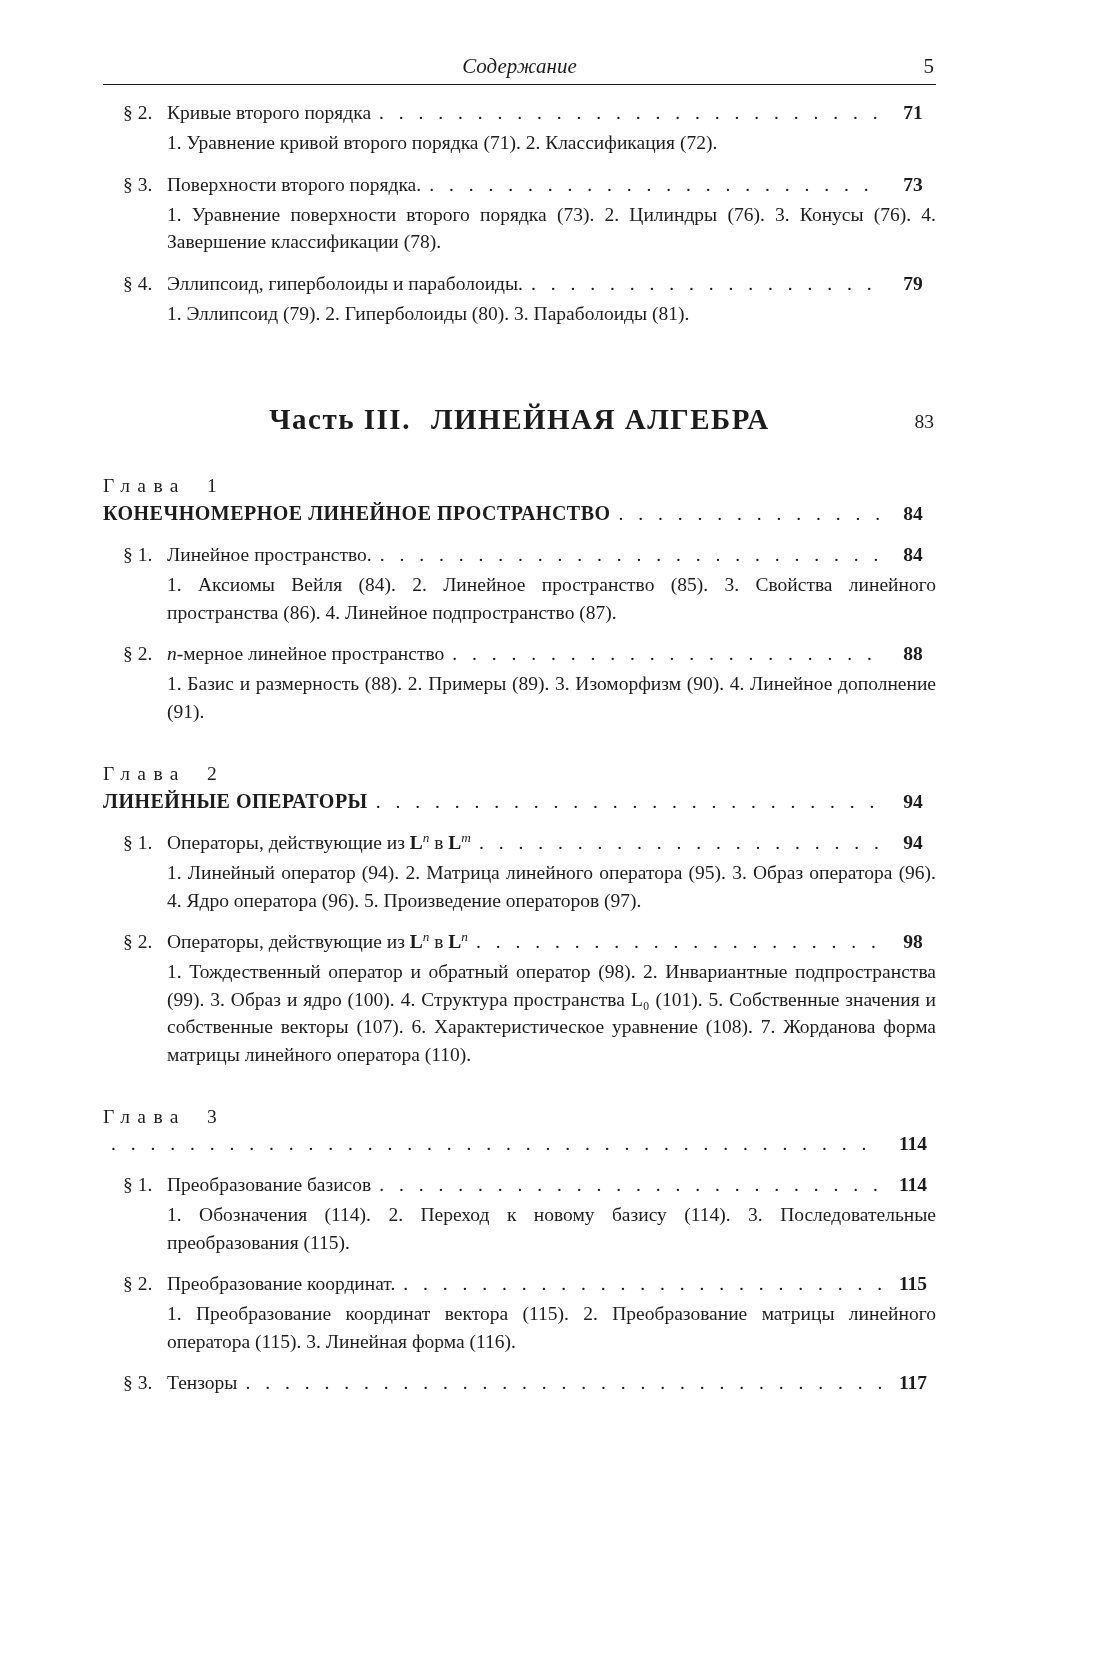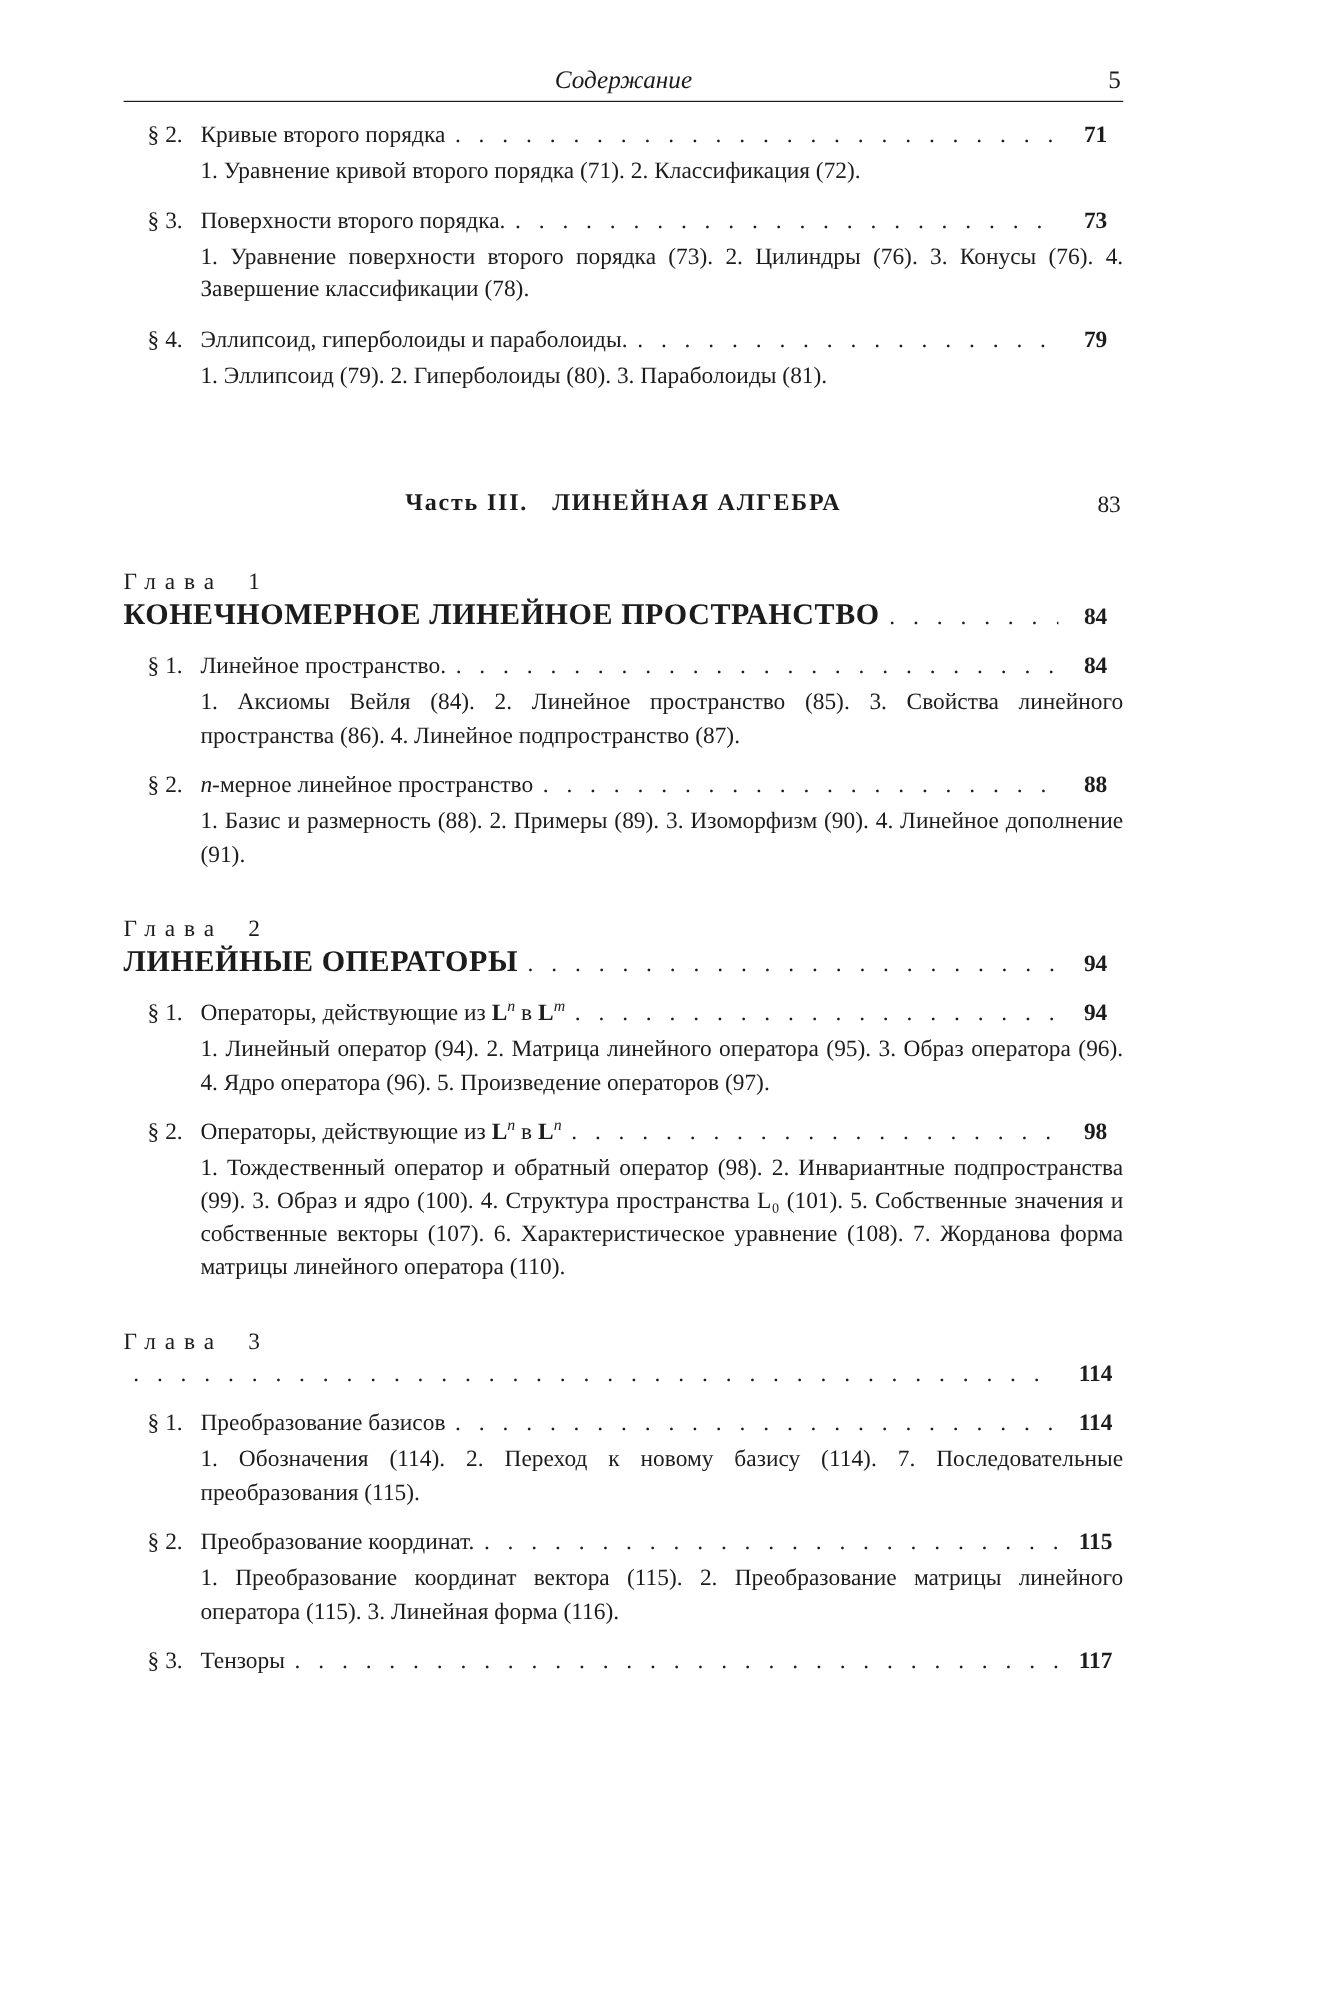--- a/index.html
+++ b/index.html
@@ -92,21 +92,21 @@
 
   
   .part {
     position: relative;
     margin-top: 74px;
     margin-bottom: 16px;
   }
   .part-title {
     text-align: center;
     font-weight: bold;
-    font-size: 20px;
+    font-size: 29px;
     line-height: 36px;
     letter-spacing: 1.5px;
   }
   .part-prefix { margin-right: 20px; }
   .part-page {
     position: absolute;
     right: 2px;
     bottom: 4px;
     font-size: 19.5px;
     font-weight: normal;
@@ -117,21 +117,21 @@
   
   .chapter-label {
     margin-top: 38px;
     font-size: 19.5px;
     letter-spacing: 0.38em;
     word-spacing: 0.45em;
   }
   .chapter-line { margin-top: 3px; }
   .chapter-title {
     font-weight: bold;
-    font-size: 25px;
+    font-size: 20px;
     letter-spacing: 0.5px;
     white-space: nowrap;
   }
 
   .it { font-style: italic; }
   .bl { font-weight: bold; }
   sup.it {
     font-size: 0.68em;
     line-height: 0;
   }
@@ -252,21 +252,21 @@
         <span class="entry-page">114</span>
       </div>
 
       <div class="entry sec">
         <div class="entry-line">
           <span class="entry-label">§ 1.</span>
           <span class="entry-title">Преобразование базисов</span>
           <span class="dots"></span>
           <span class="entry-page">114</span>
         </div>
-        <div class="entry-desc">1. Обозначения (114).  2. Переход к новому базису (114).  7. Последовательные преобразования (115).</div>
+        <div class="entry-desc">1. Обозначения (114).  2. Переход к новому базису (114).  3. Последовательные преобразования (115).</div>
       </div>
 
       <div class="entry sec">
         <div class="entry-line">
           <span class="entry-label">§ 2.</span>
           <span class="entry-title">Преобразование координат.</span>
           <span class="dots"></span>
           <span class="entry-page">115</span>
         </div>
         <div class="entry-desc">1. Преобразование координат вектора (115).  2. Преобразование матрицы линейного оператора (115).  3. Линейная форма (116).</div>

